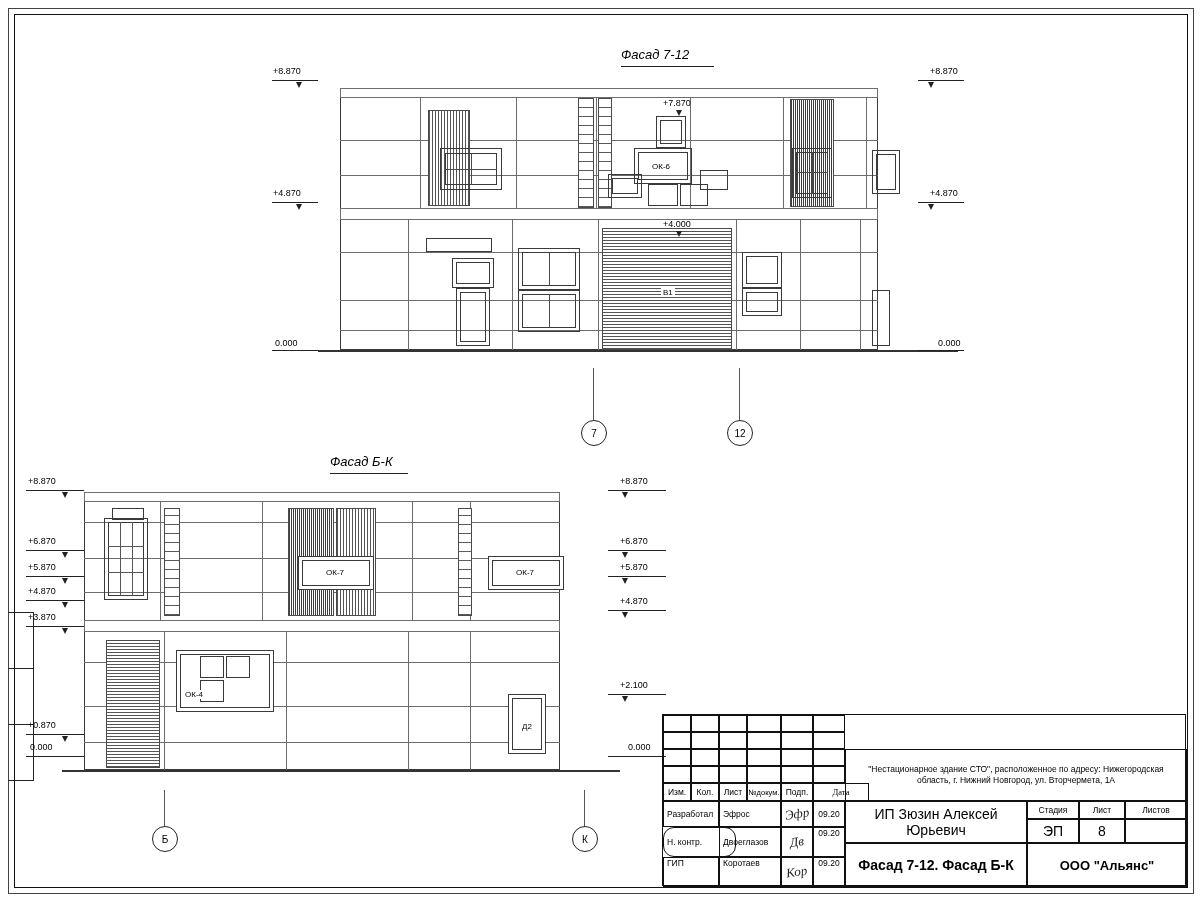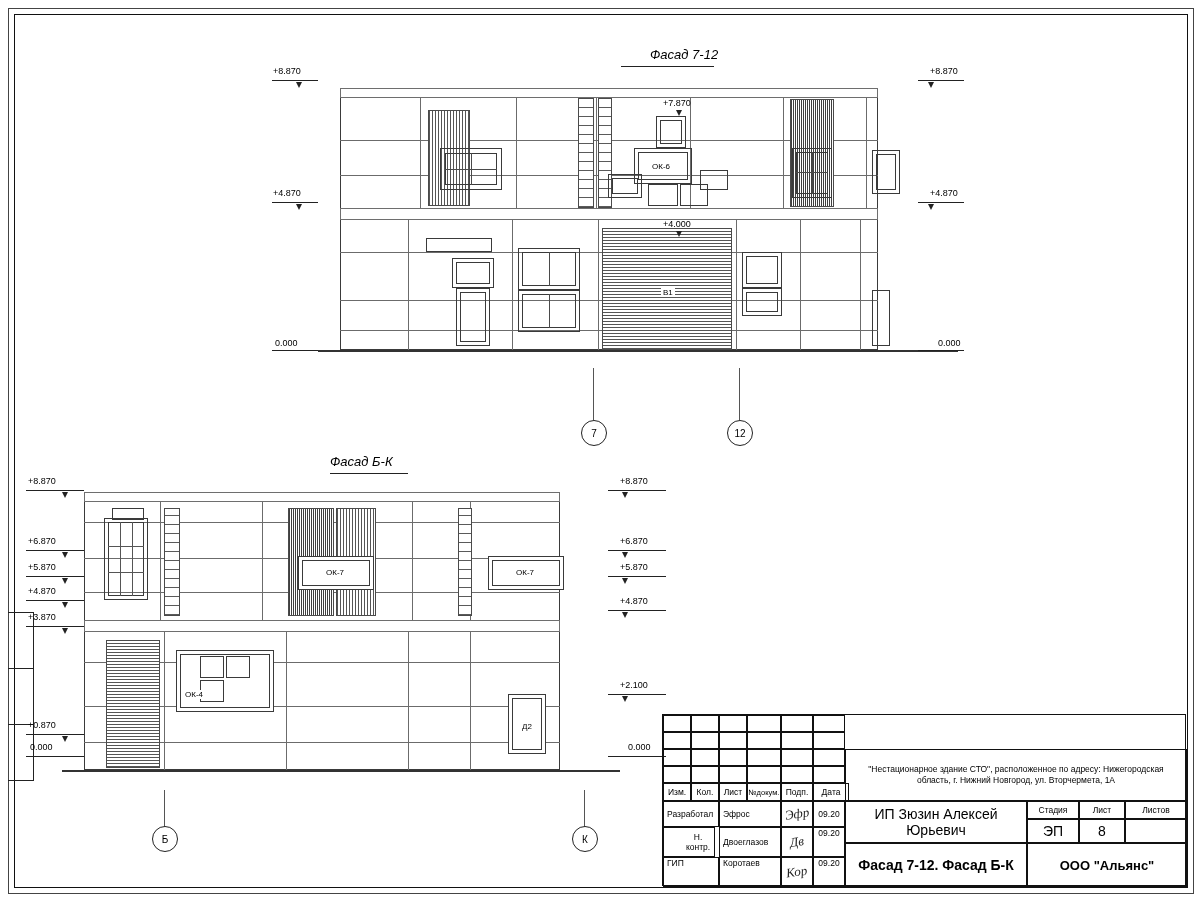--- a/index.html
+++ b/index.html
@@ -59,21 +59,21 @@
 
   <div class="leftstub">
     <div class="ln h" style="left:0;top:0;width:26px;"></div>
     <div class="ln h" style="left:0;top:56px;width:26px;"></div>
     <div class="ln h" style="left:0;top:112px;width:26px;"></div>
     <div class="ln h" style="left:0;top:168px;width:26px;"></div>
     <div class="ln v" style="left:25px;top:0;height:168px;"></div>
   </div>
 
   <div>
-    <div class="title-it" style="left:650px;top:47px;">Фасад 7-12</div>
+    <div class="title-it" style="left:621px;top:47px;">Фасад 7-12</div>
     <div class="ln h" style="left:621px;top:66px;width:93px;background:#222;"></div>
 
     <div class="ln ground" style="left:318px;top:350px;width:640px;"></div>
 
     <div class="box" style="left:340px;top:88px;width:538px;height:262px;background:#fff;"></div>
 
     <div class="box2" style="left:340px;top:88px;width:538px;height:10px;"></div>
 
     <div class="box2" style="left:340px;top:208px;width:538px;height:12px;"></div>
 
@@ -329,30 +329,30 @@
     <div class="c bd" style="left:56px;top:51px;width:28px;height:17px;"></div>
     <div class="c bd" style="left:84px;top:51px;width:34px;height:17px;"></div>
     <div class="c bd" style="left:118px;top:51px;width:32px;height:17px;"></div>
     <div class="c bd" style="left:150px;top:51px;width:32px;height:17px;"></div>
 
     <div class="c bd t tb-h" style="left:0;top:68px;width:28px;height:18px;">Изм.</div>
     <div class="c bd t tb-h" style="left:28px;top:68px;width:28px;height:18px;">Кол.</div>
     <div class="c bd t tb-h" style="left:56px;top:68px;width:28px;height:18px;">Лист</div>
     <div class="c bd t tb-h" style="left:84px;top:68px;width:34px;height:18px;font-size:7.5px;">№докум.</div>
     <div class="c bd t tb-h" style="left:118px;top:68px;width:32px;height:18px;">Подп.</div>
-    <div class="c bd t tb-h" style="left:150px;top:68px;width:36px;height:18px;">Дата</div>
+    <div class="c bd t tb-h" style="left:150px;top:68px;width:56px;height:18px;font-family:Liberation Serif, serif;">Дата</div>
 
     <div class="c bd t tb-txt" style="left:0;top:86px;width:56px;height:26px;justify-content:flex-start;padding-left:3px;">Разработал</div>
     <div class="c bd t tb-txt" style="left:56px;top:86px;width:62px;height:26px;justify-content:flex-start;padding-left:3px;">Эфрос</div>
     <div class="c bd t" style="left:118px;top:86px;width:32px;height:26px;">
         <span class="sig">Эфр</span>
       </div>
     <div class="c bd t tb-txt" style="left:150px;top:86px;width:32px;height:26px;">09.20</div>
 
-    <div class="c bd t tb-txt" style="left:0;top:112px;width:52px;height:30px;justify-content:flex-start;padding-left:18px;">Н. контр.</div>
+    <div class="c bd t tb-txt" style="left:0;top:112px;width:73px;height:30px;justify-content:flex-start;padding-left:3px;border-radius:11px;">Н. контр.</div>
     <div class="c bd t tb-txt" style="left:56px;top:112px;width:62px;height:30px;justify-content:flex-start;padding-left:3px;">Двоеглазов</div>
     <div class="c bd t" style="left:118px;top:112px;width:32px;height:30px;">
         <span class="sig">Дв</span>
       </div>
     <div class="c bd t tb-txt" style="left:150px;top:112px;width:32px;height:30px;align-items:flex-start;">09.20</div>
 
     <div class="c bd t tb-txt" style="left:0;top:142px;width:56px;height:30px;justify-content:flex-start;padding-left:3px;align-items:flex-start;">ГИП</div>
     <div class="c bd t tb-txt" style="left:56px;top:142px;width:62px;height:30px;justify-content:flex-start;padding-left:3px;align-items:flex-start;">Коротаев</div>
     <div class="c bd t" style="left:118px;top:142px;width:32px;height:30px;">
         <span class="sig">Кор</span>

